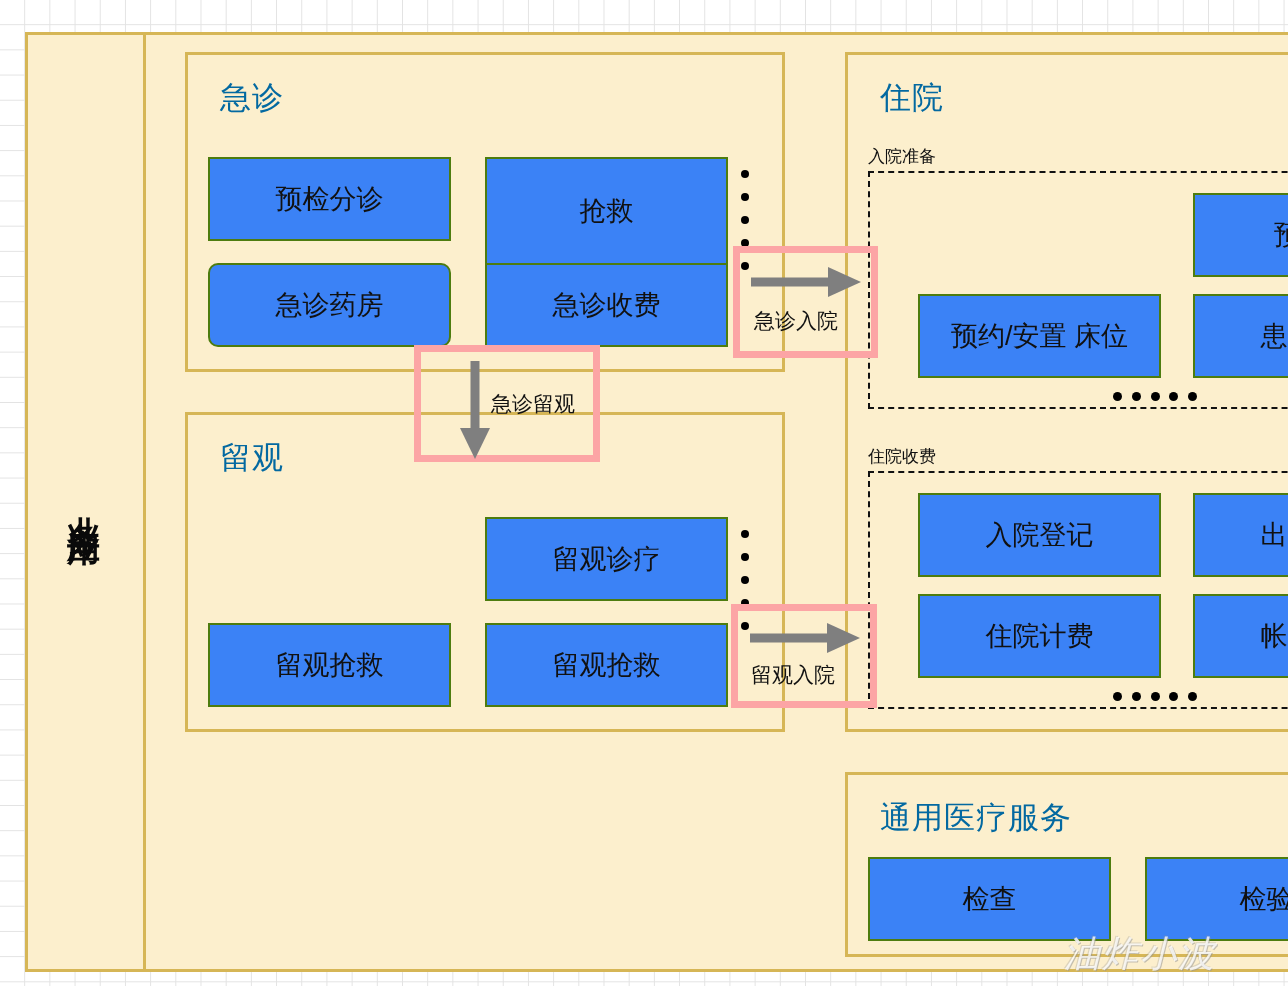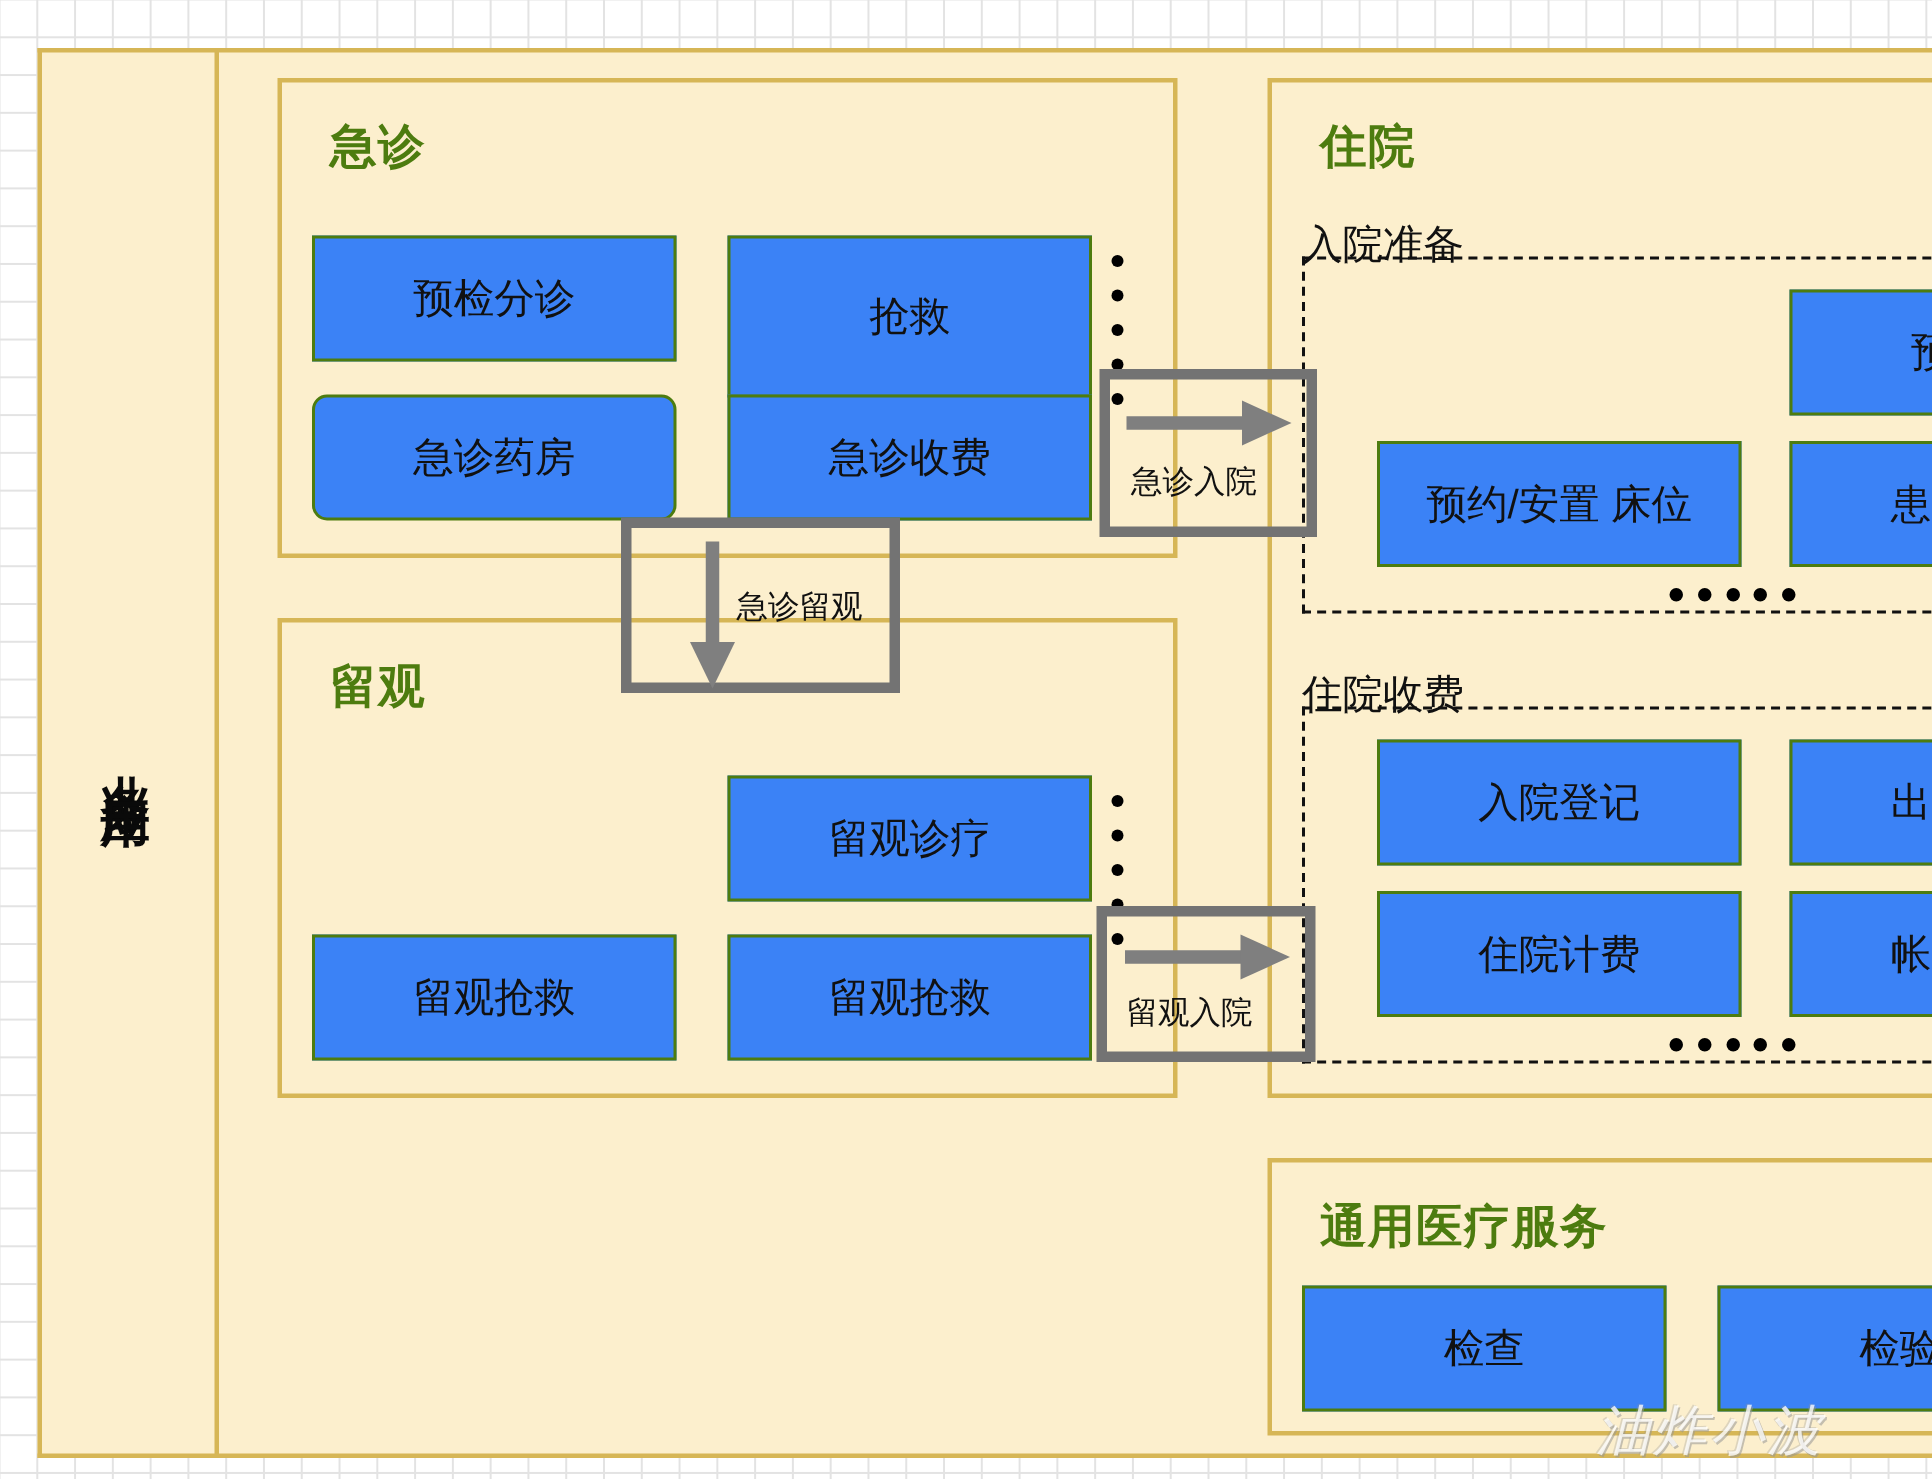--- a/index.html
+++ b/index.html
@@ -65,22 +65,22 @@
   
   .panel {
     position: absolute;
     background: #fcefcd;
     border: 3px solid #d6b656;
     box-sizing: border-box;
   }
   .panel-title {
     position: absolute;
     font-size: 31px;
-    font-weight: bold;
-    color: #4d7c0f;
+    font-weight: normal;
+    color: #0369a1;
     left: 32px;
     top: 22px;
     letter-spacing: 1px;
     white-space: nowrap;
   }
 
   
   .leaf {
     position: absolute;
     background: #3b82f6;
@@ -97,21 +97,21 @@
 
   
   .dashed-group {
     position: absolute;
     border: 2.5px dashed #111111;
     box-sizing: border-box;
     background: transparent;
   }
   .dashed-label {
     position: absolute;
-    font-size: 27px;
+    font-size: 17px;
     color: #111111;
     white-space: nowrap;
     text-align: right;
   }
 
   
   .dot-col {
     position: absolute;
     display: flex;
     flex-direction: column;
@@ -138,21 +138,21 @@
     display: block;
     width: 9px;
     height: 9px;
     border-radius: 50%;
     background: #000000;
   }
 
   
   .annot {
     position: absolute;
-    border: 7px solid #737373;
+    border: 7px solid #fca5a5;
     box-sizing: border-box;
     background: transparent;
   }
   .annot-label {
     position: absolute;
     font-size: 21px;
     color: #111111;
     white-space: nowrap;
   }
   .arrow-svg { position: absolute; }

